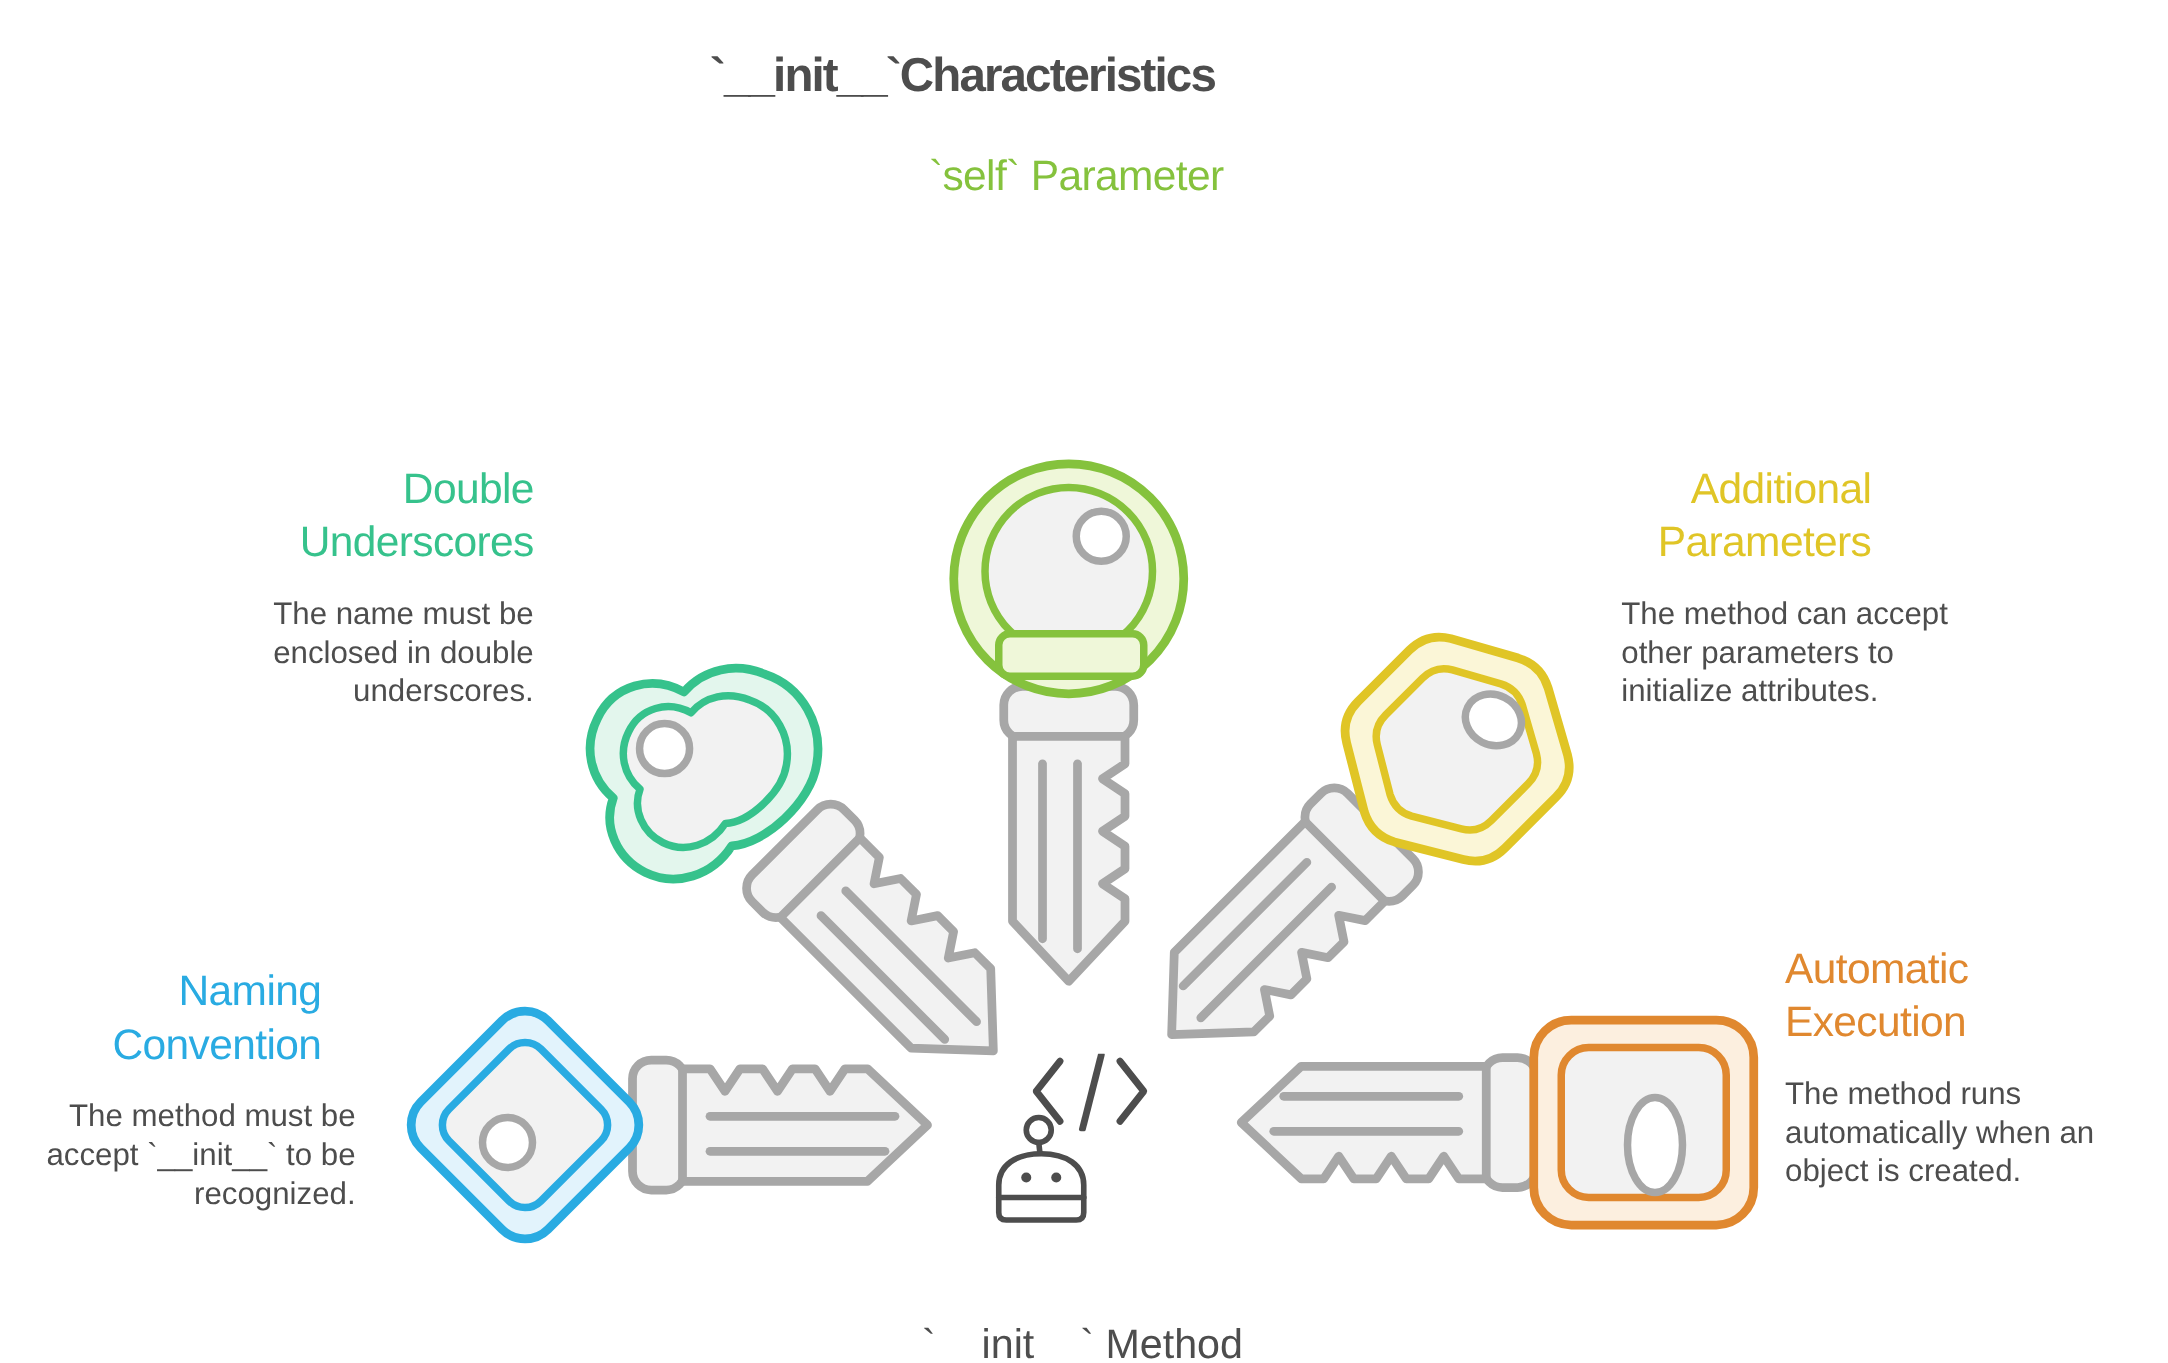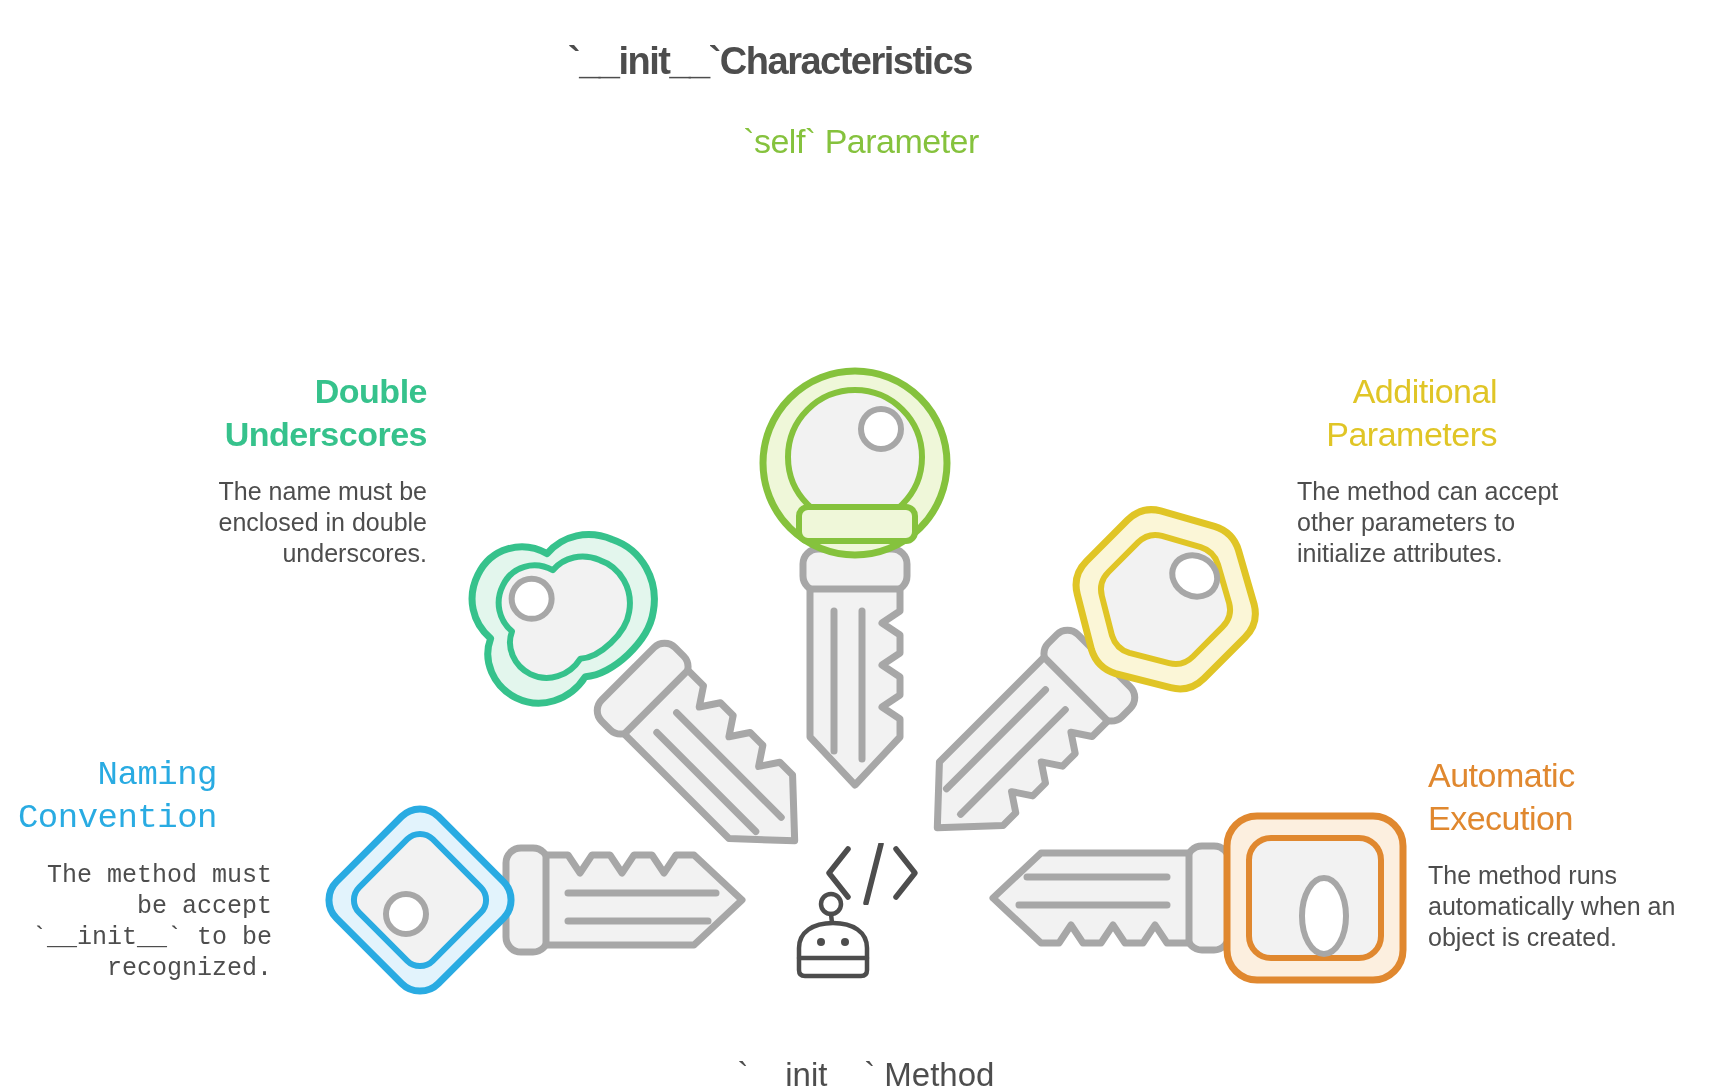--- a/index.html
+++ b/index.html
@@ -11,28 +11,28 @@
 
   .section{position:absolute;display:flex;flex-direction:column;}
   .section .heading{font-size:34px;line-height:43px;letter-spacing:-.5px;}
   .section .body{font-size:25px;line-height:31px;color:var(--text);margin-top:20px;}
 
   .sec-self{left:711px;top:120px;width:300px;align-items:center;text-align:center;}
   .sec-self .heading{color:var(--self-accent);}
   .sec-self .body{width:240px;margin-top:16px;}
 
   .sec-du{left:147px;top:370px;width:280px;align-items:flex-end;text-align:right;}
-  .sec-du .heading{color:var(--underscores-accent);width:235px;font-weight:bold;}
+  .sec-du .heading{color:var(--underscores-accent);width:235px;}
   .sec-du .body{width:210px;}
 
   .sec-ap{left:1297px;top:370px;width:300px;align-items:flex-start;text-align:left;}
   .sec-ap .heading{color:var(--params-accent);width:200px;text-align:right;}
   .sec-ap .body{width:265px;}
 
-  .sec-nc{left:17px;top:754px;width:280px;align-items:flex-start;text-align:right;font-family:Liberation Mono, monospace;}
+  .sec-nc{left:17px;top:772px;width:280px;align-items:center;text-align:right;}
   .sec-nc .heading{color:var(--naming-accent);width:200px;}
   .sec-nc .body{width:255px;}
 
   .sec-ae{left:1428px;top:754px;width:290px;align-items:flex-start;text-align:left;}
   .sec-ae .heading{color:var(--auto-accent);width:200px;}
   .sec-ae .body{width:270px;}
 
   
   .key{position:absolute;width:220px;height:440px;transform-origin:110px 110px;}
   .key svg{display:block;overflow:visible;}

